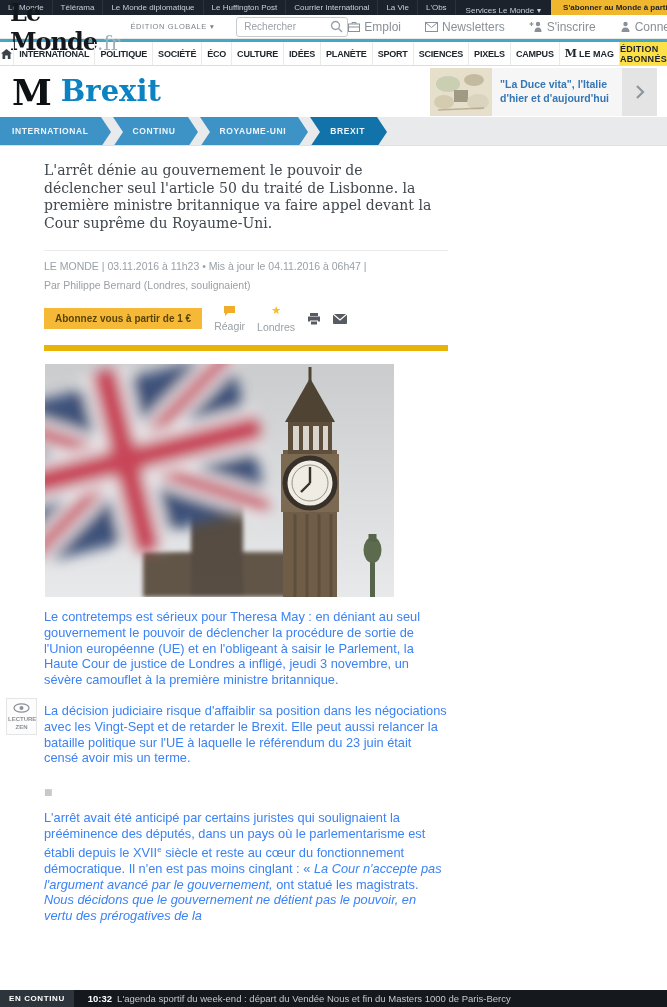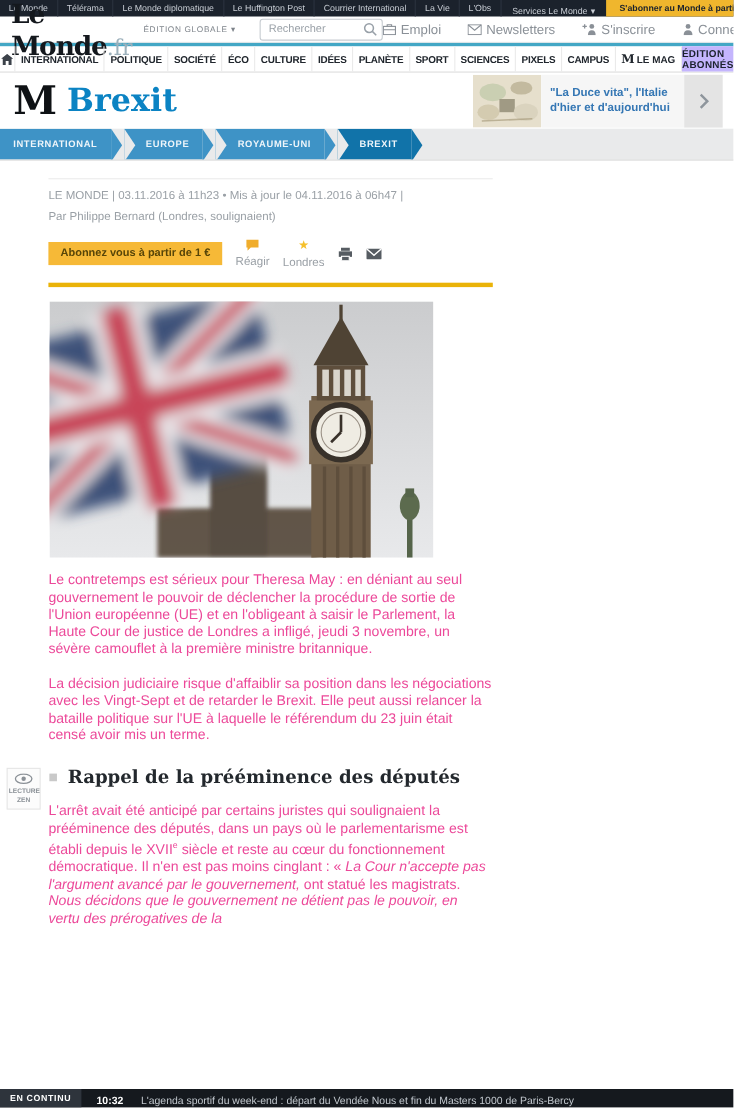--- a/index.html
+++ b/index.html
@@ -26,21 +26,21 @@
   .searchwrap svg { position:absolute; right:5px; top:4px; }
   .mh-right { margin-left:auto; display:flex; align-items:flex-start; gap:24px; font-size:12px; color:#8a9097; }
   .mh-link { display:flex; align-items:center; gap:4px; white-space:nowrap; }
 
   
   .navbar { display:flex; align-items:stretch; height:27px; border-top:3px solid #43a7c5; border-bottom:1px solid #dddddd; background:#fff; font-size:9px; font-weight:bold; color:#20262d; }
   .nav-home { display:flex; align-items:center; justify-content:center; width:24px; border-right:1px solid #eaeaea; }
   .nav-item { display:flex; align-items:center; padding:0 5px; border-right:1px solid #eaeaea; white-space:nowrap; letter-spacing:-.2px; }
   .nav-lemag { display:flex; align-items:center; gap:2px; padding:0 5px; border-right:1px solid #eaeaea; white-space:nowrap; }
   .nav-lemag .gm { font-family:"DejaVu Serif",serif; font-size:11px; }
-  .nav-abo { flex:1; display:flex; align-items:center; justify-content:center; background:#c4b5fd; color:#1b222c; letter-spacing:.3px; }
+  .nav-abo { flex:1; display:flex; align-items:center; justify-content:center; background:#fde047; color:#1b222c; letter-spacing:.3px; }
 
   
   .section-header { display:flex; align-items:center; height:51px; padding:0 10px 0 12px; }
   .brand-m { font-family:"DejaVu Serif",serif; font-weight:bold; font-size:36px; color:#0e1114; line-height:1; margin-right:9px; }
   .section-title { font-family:"DejaVu Serif",serif; font-weight:bold; font-size:29px; color:#0b83c3; line-height:1; }
   .promo { margin-left:auto; display:flex; align-items:stretch; height:48px; }
   .promo-thumb { width:62px; }
   .promo-text { width:130px; background:#f6f6f6; color:#3577b4; font-size:10.5px; font-weight:bold; line-height:1.3; display:flex; align-items:center; padding:2px 8px; }
   .promo-chev { width:35px; background:#e4e4e4; display:flex; align-items:center; justify-content:center; }
 
@@ -53,38 +53,38 @@
   .crumb + .crumb { padding-left:20px; }
   .crumb.active { background:#1173a9; }
   .crumb.active::after { border-left-color:#1173a9; }
 
   
   .article { position:relative; padding:16px 0 0 44px; }
   .a-title { font-family:"DejaVu Serif",serif; font-weight:bold; font-size:21.5px; line-height:1.14; color:#2c3237; width:368px; margin-bottom:12px; }
   .a-lede { font-family:"DejaVu Serif",serif; font-size:14px; line-height:1.25; color:#40474d; width:396px; margin-bottom:18px; }
   .byline-block { border-top:1px solid #ececec; padding-top:9px; width:404px; font-size:10.5px; color:#9aa0a6; }
   .byline-block .line { margin-bottom:7px; white-space:nowrap; }
-  .actions { display:flex; align-items:center; gap:12px; width:404px; padding:6px 0 12px; border-bottom:4px solid #eab308; }
+  .actions { display:flex; align-items:center; gap:12px; width:404px; padding:6px 0 12px; border-bottom:6px solid #eab308; }
   .btn-sub { background:#f6b937; border:none; color:#574508; font-weight:bold; font-size:10px; padding:5px 11px; cursor:pointer; font-family:"Liberation Sans",sans-serif; white-space:nowrap; }
   .action-link { display:flex; align-items:center; gap:4px; font-size:10.5px; color:#9aa0a6; white-space:nowrap;flex-direction:column; }
   .star { color:#f5c02c; font-size:11px; }
   .figure { width:349px; height:233px; margin:13px 0 12px 1px; line-height:0; }
-  .p-body { font-size:12.8px; line-height:15.8px; color:#ec4899; width:404px; margin-bottom:15px; }
+  .p-body { font-size:12.8px; line-height:15.8px; color:#3b82f6; width:404px; margin-bottom:15px; }
   .p-body em { font-style:italic; }
   .p-body sup { font-size:8px; }
   .h-section { display:flex; align-items:center; gap:9px; margin:21px 0 13px; font-family:"DejaVu Serif",serif; font-weight:bold; font-size:16.5px; color:#23282d; }
   .h-section .sq { font-size:9px; color:#c9c9c9; }
 
   
   .lecture-zen { position:absolute; left:6px; top:698px; width:31px; background:#fcfcfc; border:1px solid #e5e5e5; text-align:center; padding:4px 1px 3px; color:#8b9197; font-size:6px; font-weight:bold; line-height:1.35; }
 
   
-  .bottombar { position:absolute; left:0; top:990px; width:667px; height:17px; background:#15191e; display:flex; align-items:flex-end; font-size:9.5px; color:#c3c9cf; white-space:nowrap; overflow:hidden; }
+  .bottombar { position:absolute; left:0; top:990px; width:667px; height:17px; background:#15191e; display:flex; align-items:center; font-size:9.5px; color:#c3c9cf; white-space:nowrap; overflow:hidden; }
   .live-label { height:17px; display:flex; align-items:center; background:#2e343c; color:#fff; font-weight:bold; font-size:8px; letter-spacing:.6px; padding:0 9px; }
-  .live-time { font-weight:bold; color:#fff; margin:0 16px 0 14px; }
+  .live-time { font-weight:bold; color:#fff; margin:0 5px 0 14px; }
 </style>
 </head>
 <body>
 
 <div class="page">
 
   <div class="topbar">
     <a class="tb-link">Le Monde</a>
     <a class="tb-link">Télérama</a>
     <a class="tb-link">Le Monde diplomatique</a>
@@ -193,26 +193,27 @@
       <a class="promo-chev">
         <svg width="10" height="16" viewBox="0 0 10 16">
             <path d="M2 2 L8 8 L2 14" fill="none" stroke="#8e959c" stroke-width="2.2"></path>
           </svg>
       </a>
     </div>
   </div>
 
   <div class="breadcrumb">
     <a class="crumb">INTERNATIONAL</a>
-    <a class="crumb">EUROPE</a>
+    <a class="crumb">CONTINU</a>
     <a class="crumb">ROYAUME-UNI</a>
     <a class="crumb active">BREXIT</a>
   </div>
 
   <div class="article">
+    <p class="a-lede">L'arrêt dénie au gouvernement le pouvoir de déclencher seul l'article 50 du traité de Lisbonne. la première ministre britannique va faire appel devant la Cour suprême du Royaume-Uni.</p>
 
     <div class="byline-block">
       <div class="line">LE MONDE | 03.11.2016 à 11h23 • Mis à jour le 04.11.2016 à 06h47 |</div>
       <div class="line">Par Philippe Bernard (Londres, soulignaient)</div>
     </div>
 
     <div class="actions">
       <button class="btn-sub">Abonnez vous à partir de 1 €</button>
       <a class="action-link">
         <svg width="13" height="11" viewBox="0 0 13 11">
@@ -298,21 +299,20 @@
           <line x1="-55" y1="87" x2="220" y2="87" stroke="#c84458" stroke-width="25"></line>
         </g>
       </svg>
     </div>
 
     <p class="p-body">Le contretemps est sérieux pour Theresa May : en déniant au seul gouvernement le pouvoir de déclencher la procédure de sortie de l'Union européenne (UE) et en l'obligeant à saisir le Parlement, la Haute Cour de justice de Londres a infligé, jeudi 3 novembre, un sévère camouflet à la première ministre britannique.</p>
     <p class="p-body">La décision judiciaire risque d'affaiblir sa position dans les négociations avec les Vingt-Sept et de retarder le Brexit. Elle peut aussi relancer la bataille politique sur l'UE à laquelle le référendum du 23 juin était censé avoir mis un terme.</p>
 
     <h2 class="h-section">
       <span class="sq">■</span>
-      <span>Rappel de la prééminence des députés</span>
     </h2>
 
     <p class="p-body"><span>L'arrêt avait été anticipé par certains juristes qui soulignaient la prééminence des députés, dans un pays où le parlementarisme est établi depuis le XVII</span><sup>e</sup><span> siècle et reste au cœur du fonctionnement démocratique. Il n'en est pas moins cinglant : « </span><em>La Cour n'accepte pas l'argument avancé par le gouvernement,</em><span> ont statué les magistrats. </span><em>Nous décidons que le gouvernement ne détient pas le pouvoir, en vertu des prérogatives de la</em></p>
 
   </div>
 
   <a class="lecture-zen">
     <svg width="17" height="10" viewBox="0 0 17 10">
         <ellipse cx="8.5" cy="5" rx="7.5" ry="4.2" fill="none" stroke="#8b9197" stroke-width="1.2"></ellipse>
         <circle cx="8.5" cy="5" r="2" fill="#8b9197"></circle>

